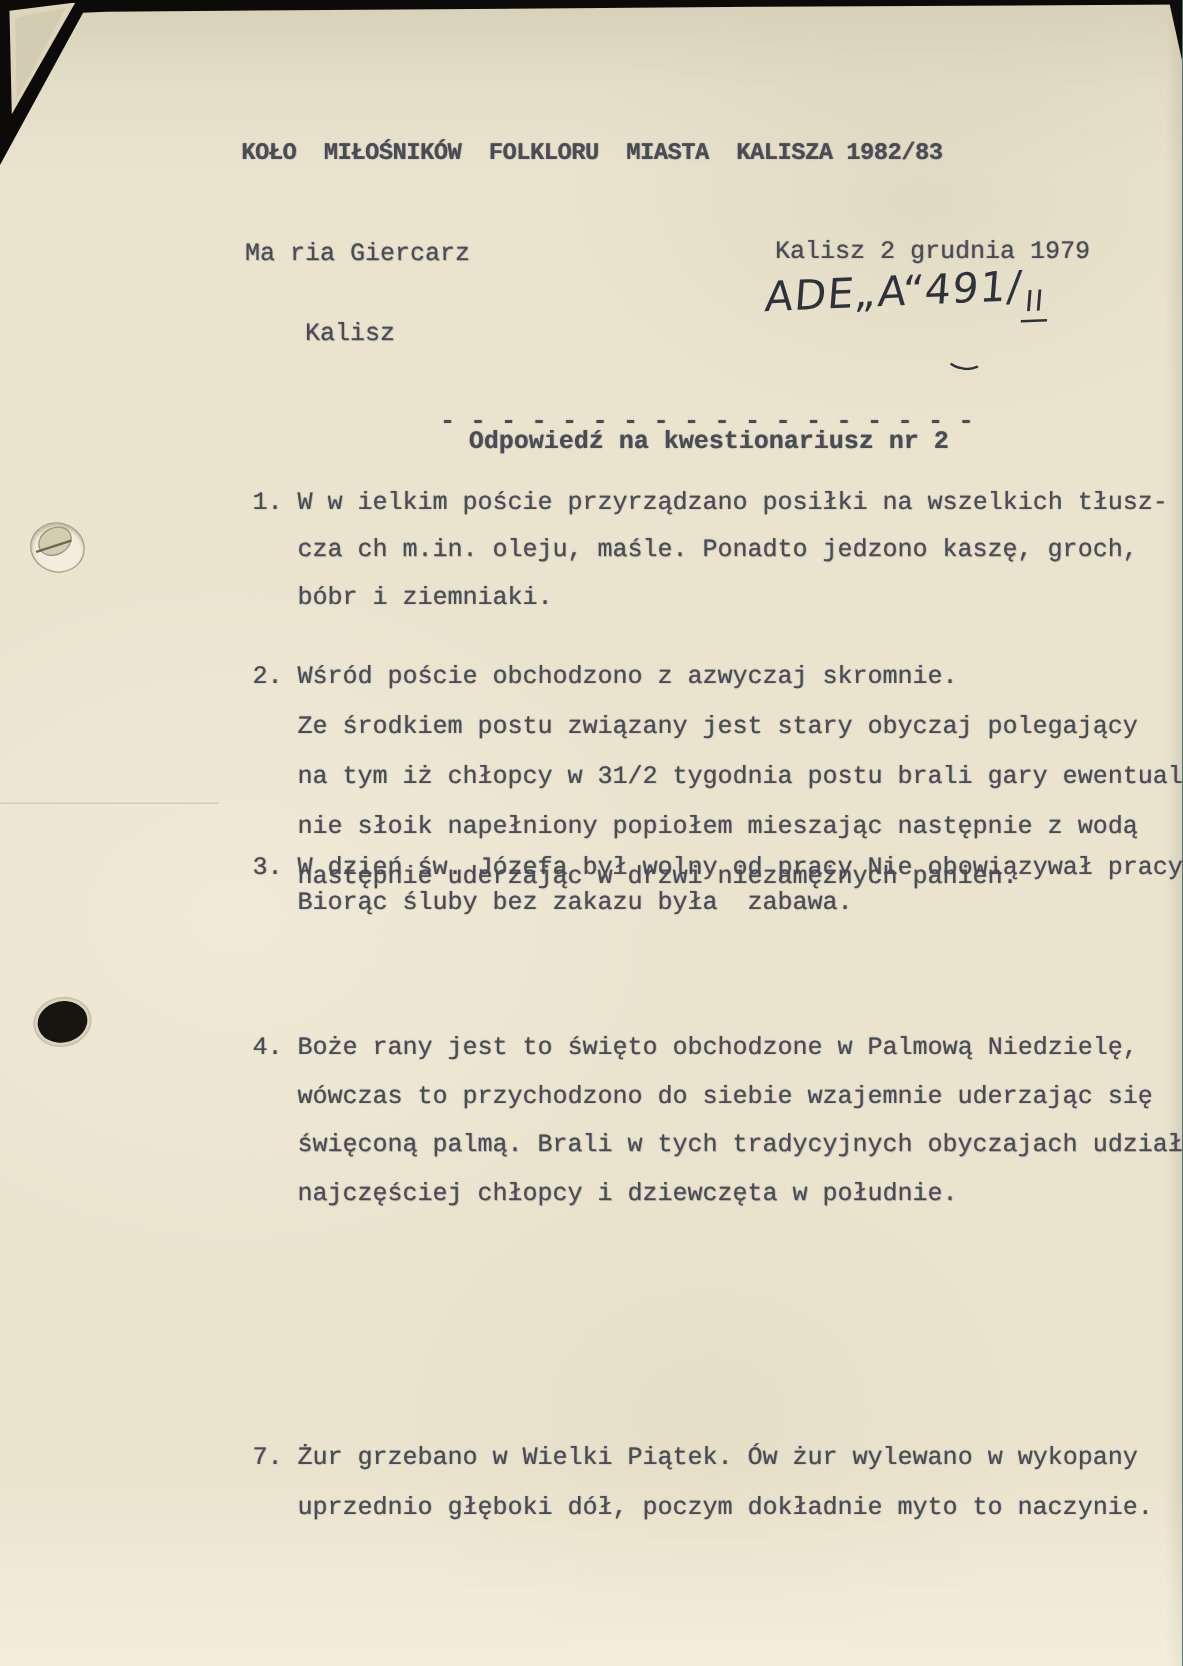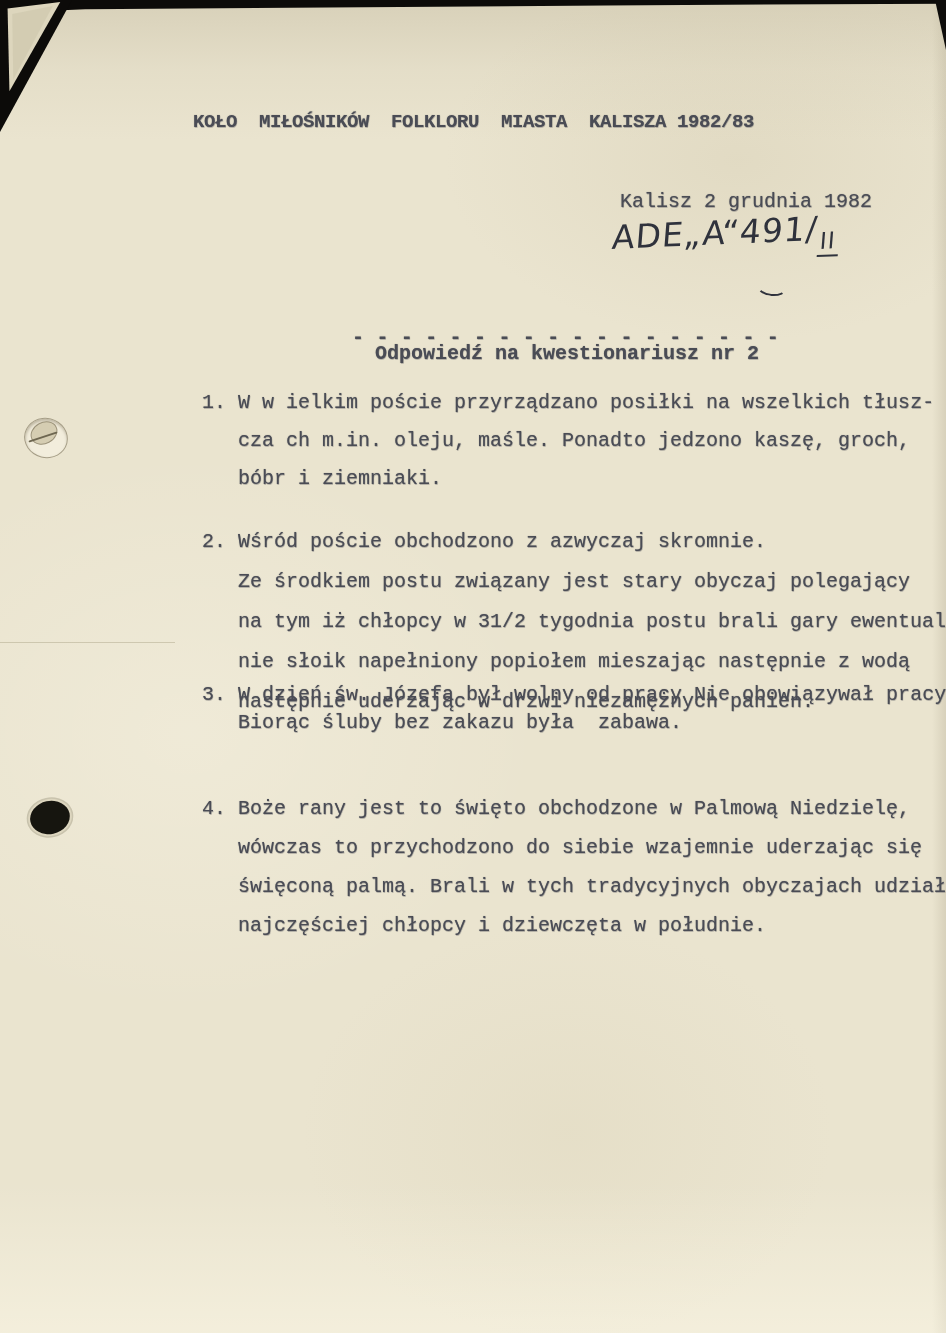--- a/index.html
+++ b/index.html
@@ -116,42 +116,47 @@
 
   <div class="hole-torn">
     <div class="rim"></div>
     <div class="flap"></div>
     <div class="slit"></div>
   </div>
   <div class="hole-dark"></div>
 
   <div class="typed org-header">KOŁO  MIŁOŚNIKÓW  FOLKLORU  MIASTA  KALISZA 1982/83</div>
 
+  <div class="typed author"><span>Ma ria Giercarz</span><br>
+    <span>Kalisz</span>
+  </div>
 
-  <div class="typed dateline">Kalisz 2 grudnia 1982</div>
+  <div class="typed dateline">Kalisz 2 grudnia 1979</div>
 
   <div class="handwriting"><span>ADE„A“491/</span><span class="hw-ii">II</span></div>
   <div class="hw-curve"></div>
 
   <div class="typed doc-title">Odpowiedź na kwestionariusz nr 2</div>
   <div class="typed title-underline">- - - - - - - - - - - - - - - - - -</div>
 
   <div class="item" style="top:384px;line-height:38px"><span class="num">1.</span><span>W w ielkim poście przyrządzano posiłki na wszelkich tłusz-
 cza ch m.in. oleju, maśle. Ponadto jedzono kaszę, groch,
 bóbr i ziemniaki.</span></div>
 
   <div class="item" style="top:522px;line-height:40px"><span class="num">2.</span><span>Wśród poście obchodzono z azwyczaj skromnie.
 Ze środkiem postu związany jest stary obyczaj polegający
 na tym iż chłopcy w 31/2 tygodnia postu brali gary ewentual-
 nie słoik napełniony popiołem mieszając następnie z wodą
 następnie uderzając w drzwi niezamężnych panien.</span></div>
 
   <div class="item" style="top:681px;line-height:28px"><span class="num">3.</span><span>W dzień św. Józefa był wolny od pracy Nie obowiązywał pracy
 Biorąc śluby bez zakazu była  zabawa.</span></div>
 
-  <div class="item" style="top:789px;line-height:39px"><span class="num">4.</span><span>Boże rany jest to święto obchodzone w Palmową Niedzielę,
+  <div class="item" style="top:819px;line-height:39px"><span class="num">4.</span><span>Boże rany jest to święto obchodzone w Palmową Niedzielę,
 wówczas to przychodzono do siebie wzajemnie uderzając się
 święconą palmą. Brali w tych tradycyjnych obyczajach udział
 najczęściej chłopcy i dziewczęta w południe.</span></div>
 
 
 
+  <div class="item" style="top:1147px;line-height:40px"><span class="num">7.</span><span>Żur grzebano w Wielki Piątek. Ów żur wylewano w wykopany
+uprzednio głęboki dół, poczym dokładnie myto to naczynie.</span></div>
 </div>
 
 </body></html>

